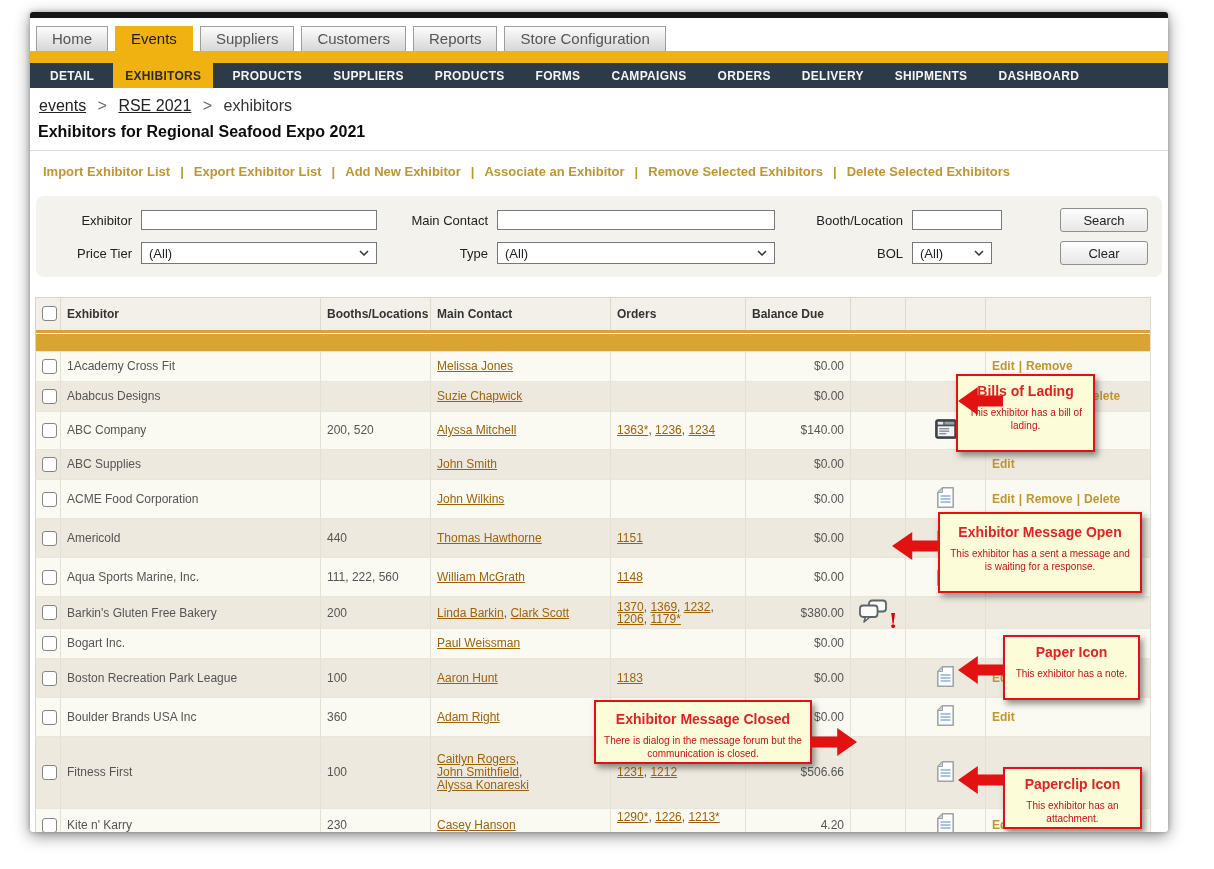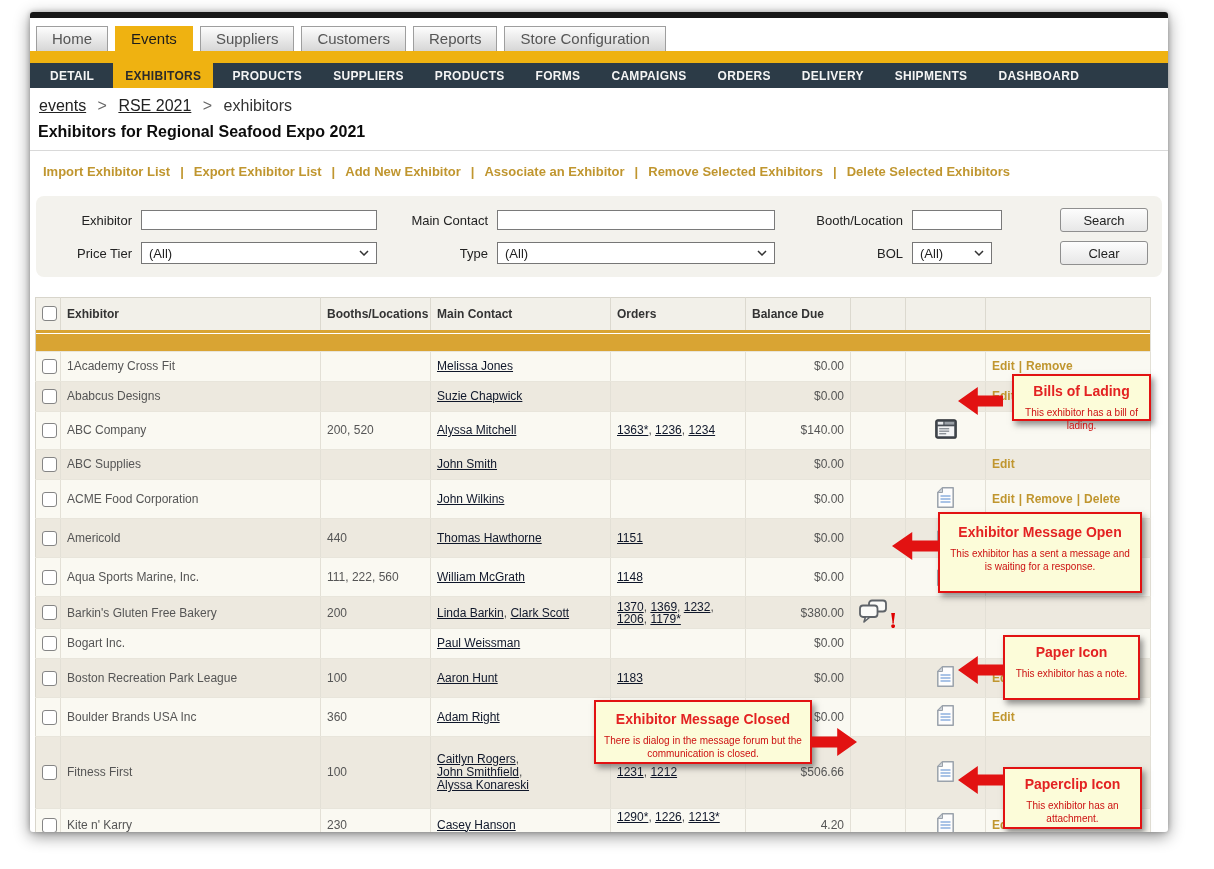--- a/index.html
+++ b/index.html
@@ -50,38 +50,38 @@
        border-right:1px solid #DCD9CF;font-size:12px;overflow:hidden;white-space:nowrap;}
   tr.gold-divider td{padding:0;height:7px;border:none;
        background:linear-gradient(to bottom,#D9A433 0 3px,#ffffff 3px 4px,#D9A433 4px 7px);}
   table.grid td{padding:7px 6px;line-height:13px;color:#555;border-right:1px solid #E3E0D6;
        border-bottom:1px solid #E8E5DB;vertical-align:middle;overflow:hidden;}
   tr.odd{background:#FAF9F2;}
   tr.even{background:#EDE9DF;}
   td.cbcell,th.cbcell{text-align:center;}
   .cb{width:13px;height:13px;border:1px solid #858585;border-radius:3px;background:#fff;margin:0 auto;cursor:pointer;}
   td.balance{text-align:right;padding-right:10px;}
-  a.blu{color:#0f172a;text-decoration:underline;cursor:pointer;}
+  a.blu{color:#a16207;text-decoration:underline;cursor:pointer;}
   a.gold-link{color:#C0962F;font-weight:bold;text-decoration:none;cursor:pointer;}
   .gold-sep{color:#C0962F;font-weight:bold;margin:0 4px;}
   .nb{white-space:nowrap;}
   td.iconcell{text-align:center;}
   .excl{color:#DF0000;font-weight:bold;font-size:21px;font-family:"DejaVu Serif",serif;vertical-align:middle;line-height:10px;}
   
   tr.rh30 td{padding:2px 6px;line-height:12px;}
   tr.rh44 td{padding:16px 6px;}
   tr.rh33{height:33px;} tr.rh33 td{padding:4px 6px;}
   tr.rh33 td.orders{vertical-align:top;padding-top:2px;}
   tr.rh35{height:35px;} tr.rh35 td{padding:16px 6px;}
   
   .callout{position:absolute;background:#FCFCD9;border:2px solid #E21212;box-sizing:border-box;
        box-shadow:3px 4px 6px rgba(60,60,60,.55);text-align:center;padding:7px 6px;z-index:5;}
   .c-title{color:#E32222;font-weight:bold;font-size:14px;line-height:16px;}
   .c-body{color:#CC1111;font-size:10px;line-height:13px;margin-top:7px;}
-  .c1{left:982px;top:362px;width:139px;height:47px;}
+  .c1{left:926px;top:362px;width:139px;height:78px;}
   .c2{left:908px;top:500px;width:204px;height:81px;padding-top:10px;}
   .c3{left:973px;top:623px;width:137px;height:65px;}
   .c4{left:564px;top:688px;width:218px;height:64px;padding-top:9px;}
   .c5{left:973px;top:755px;width:139px;height:62px;}
   .arrow{position:absolute;z-index:6;background:#E21212;filter:drop-shadow(2px 2px 2px rgba(0,0,0,.35));}
   .arrow.left{clip-path:polygon(0 50%,44% 0,44% 30%,100% 30%,100% 70%,44% 70%,44% 100%);}
   .arrow.right{clip-path:polygon(100% 50%,56% 0,56% 30%,0 30%,0 70%,56% 70%,56% 100%);}
   .a1{left:928px;top:375px;width:45px;height:28px;}
   .a2{left:862px;top:520px;width:46px;height:28px;}
   .a3{left:928px;top:644px;width:45px;height:28px;}

